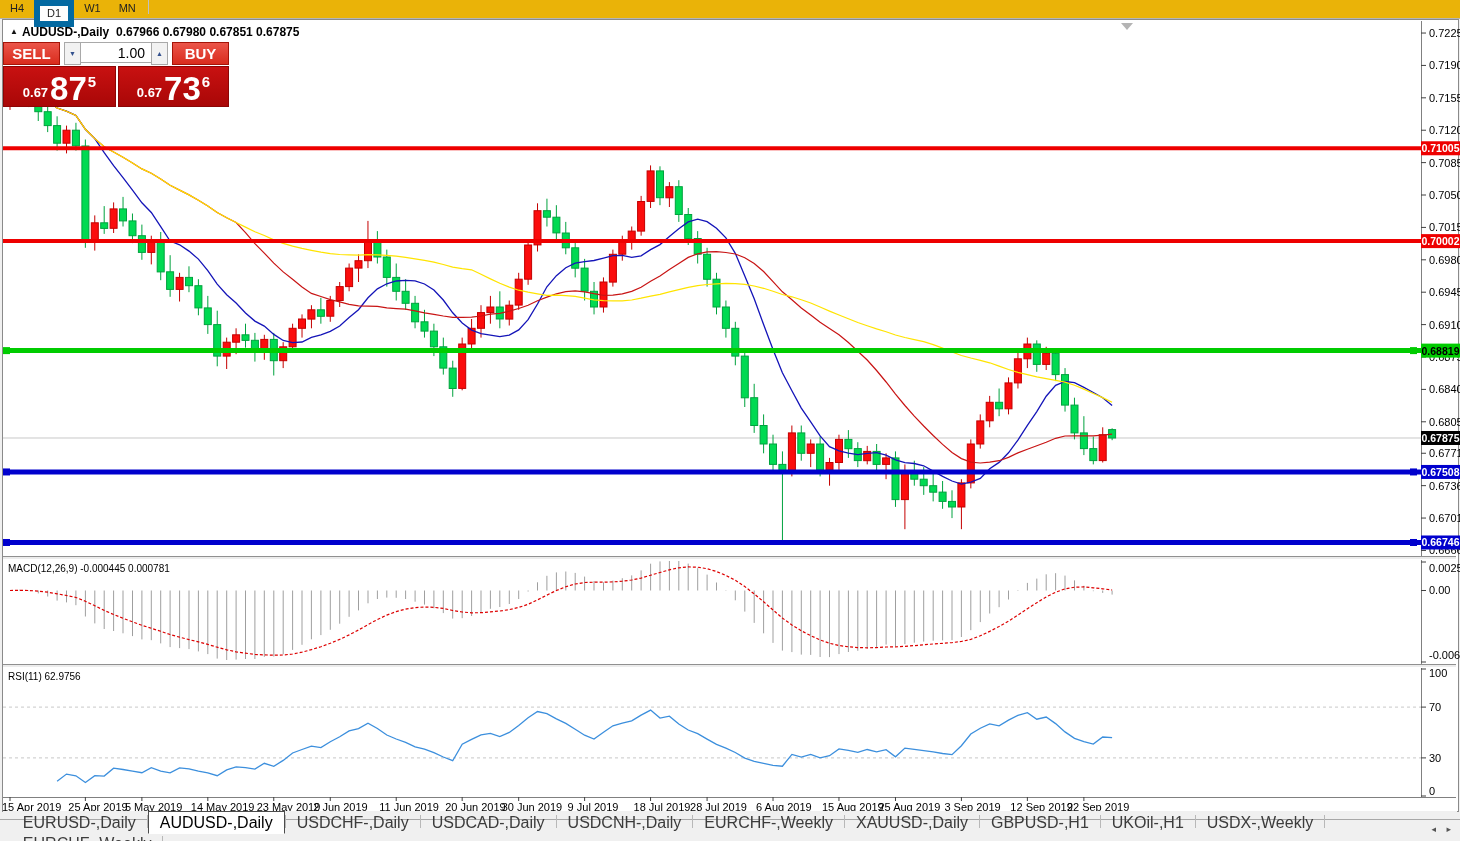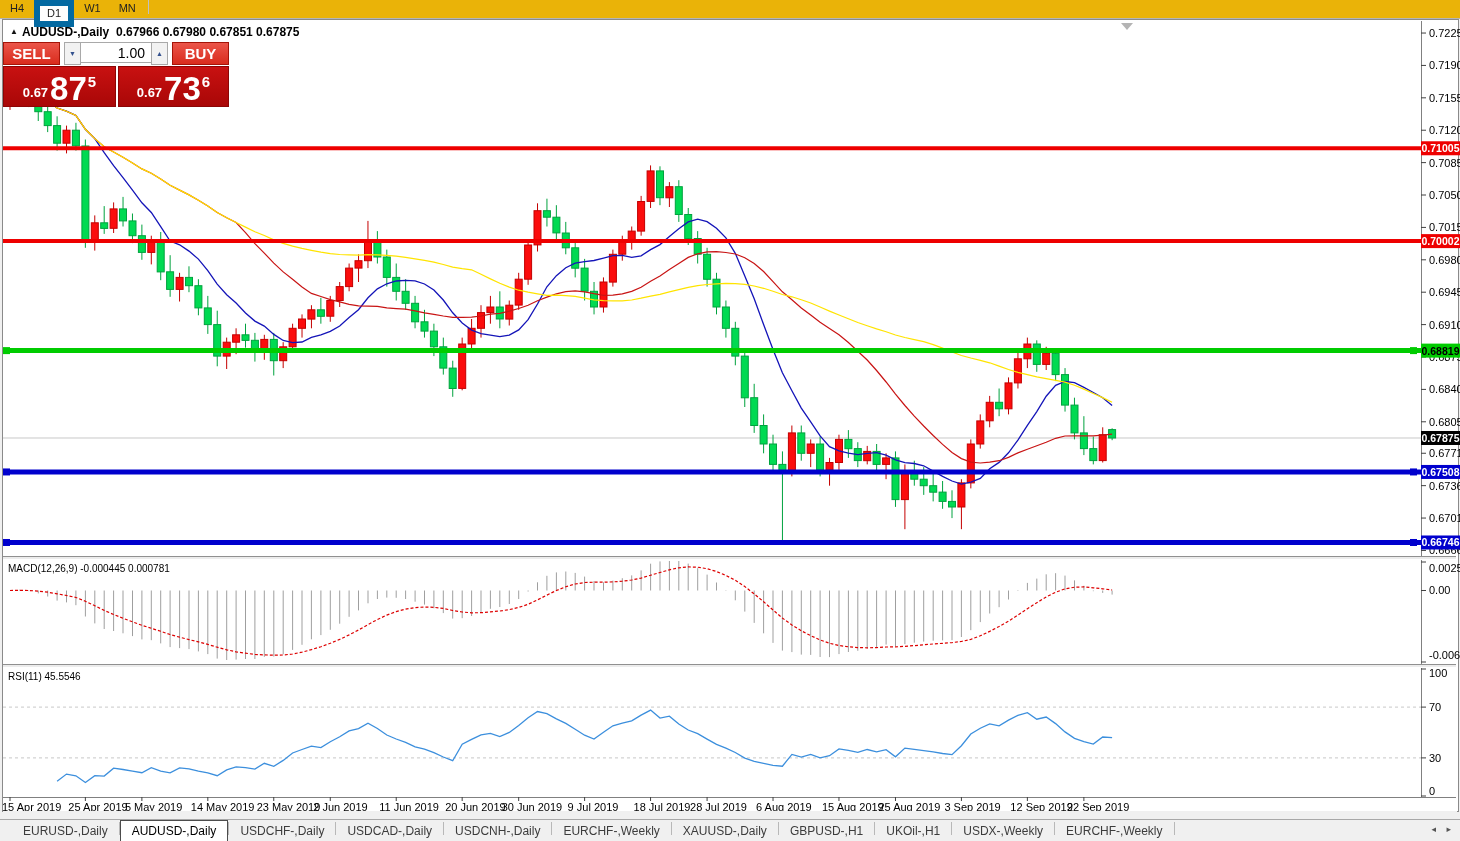--- a/index.html
+++ b/index.html
@@ -29,21 +29,21 @@
   .bigprice .big{font-size:33px;font-weight:bold;line-height:33px;}
   .bigprice .sup{font-size:15px;font-weight:bold;margin:0 0 15px 1px;}
   #sellbig{width:112px;margin-right:2px;}
   #buybig{width:110px;}
   
   .indlabel{position:absolute;z-index:4;font-size:10px;color:#000;white-space:nowrap;}
   
   #bstrip{position:absolute;left:3px;top:811px;width:1454px;height:8px;background:#f0f0f0;z-index:3;}
   
   #tabbar{position:absolute;left:0;top:819px;width:1460px;height:22px;background:#f0f0f0;border-top:1px solid #a8a8a8;display:flex;align-items:center;z-index:5;}
-  .tab{font-size:12px;color:#3c3c3c;padding:2px 11px;height:15px;line-height:15px;white-space:nowrap;cursor:default;}
+  .tab{font-size:16px;color:#3c3c3c;padding:2px 11px;height:15px;line-height:15px;white-space:nowrap;cursor:default;}
   .tab.active{background:#fff;border:1px solid #4c4c4c;border-bottom:1px solid #fff;color:#000;height:17px;line-height:17px;margin-top:1px;}
   .tabsep{width:1px;height:13px;background:#b8b8b8;}
   #tabarrows{position:absolute;right:5px;top:4px;font-size:9px;color:#555;letter-spacing:4px;}
 </style>
 </head>
 <body>
 
 <div id="stage">
 
   <div id="tftoolbar">
@@ -566,21 +566,21 @@
           <span class="big">73</span>
           <span class="sup">6</span>
       </div>
     </div>
   </div>
 
   <div class="indlabel" style="left:8px;top:563px;">
     <span>MACD(12,26,9)</span> <span>-0.000445 0.000781</span>
   </div>
   <div class="indlabel" style="left:8px;top:671px;">
-    <span>RSI(11)</span> <span>45.5546</span>
+    <span>RSI(11)</span> <span>62.9756</span>
   </div>
 
   <div id="bstrip"></div>
 
   <div id="tabbar">
     <div style="width:12px;"></div>
     <span id="tabsmount"><div class="tab" style="display: inline-block;">EURUSD-,Daily</div><span class="tabsep" style="display: inline-block;"></span><div class="tab active" style="display: inline-block;">AUDUSD-,Daily</div><span class="tabsep" style="display: inline-block;"></span><div class="tab" style="display: inline-block;">USDCHF-,Daily</div><span class="tabsep" style="display: inline-block;"></span><div class="tab" style="display: inline-block;">USDCAD-,Daily</div><span class="tabsep" style="display: inline-block;"></span><div class="tab" style="display: inline-block;">USDCNH-,Daily</div><span class="tabsep" style="display: inline-block;"></span><div class="tab" style="display: inline-block;">EURCHF-,Weekly</div><span class="tabsep" style="display: inline-block;"></span><div class="tab" style="display: inline-block;">XAUUSD-,Daily</div><span class="tabsep" style="display: inline-block;"></span><div class="tab" style="display: inline-block;">GBPUSD-,H1</div><span class="tabsep" style="display: inline-block;"></span><div class="tab" style="display: inline-block;">UKOil-,H1</div><span class="tabsep" style="display: inline-block;"></span><div class="tab" style="display: inline-block;">USDX-,Weekly</div><span class="tabsep" style="display: inline-block;"></span><div class="tab" style="display: inline-block;">EURCHF-,Weekly</div><span class="tabsep" style="display: inline-block;"></span></span>
     <div id="tabarrows">◂ ▸</div>
   </div>
 

